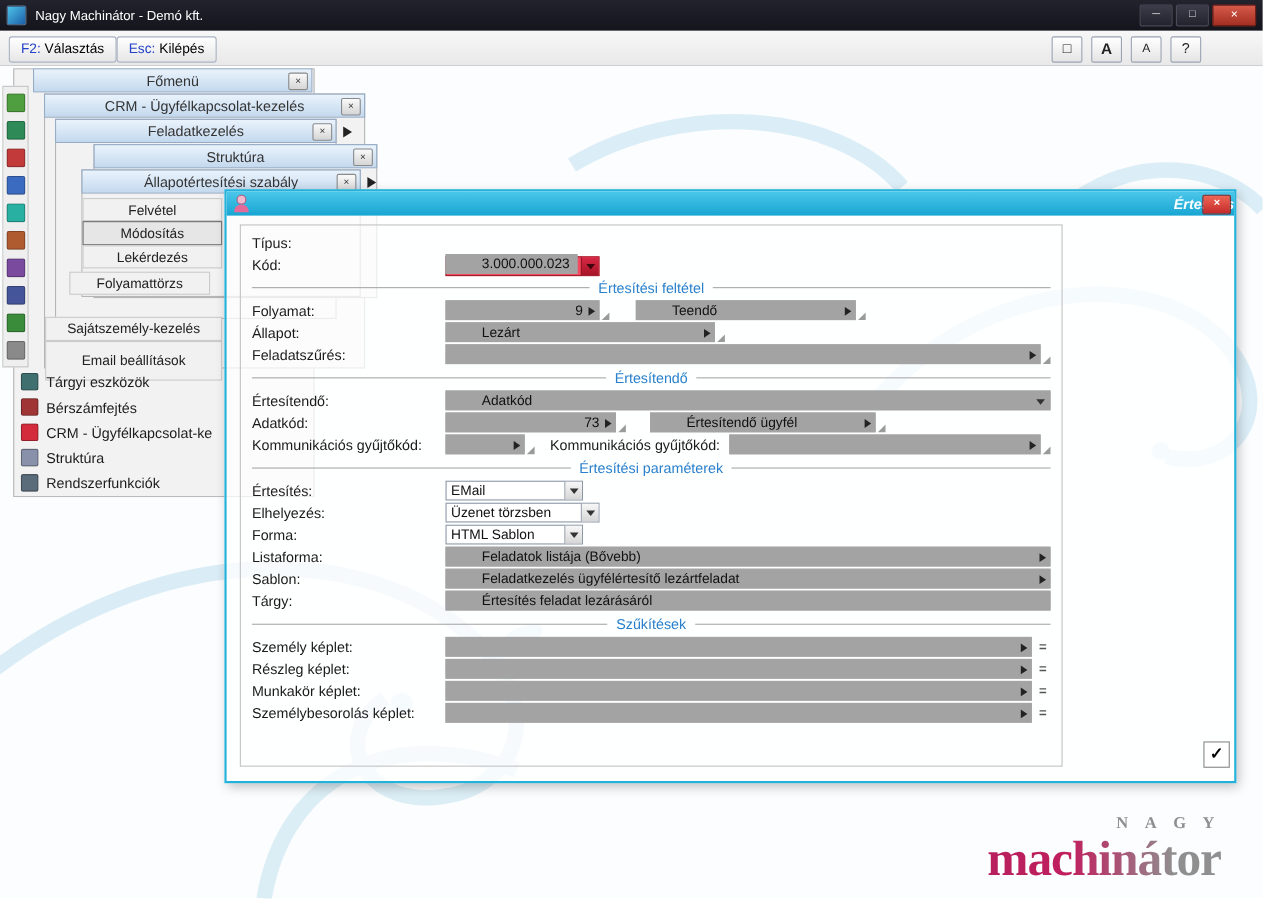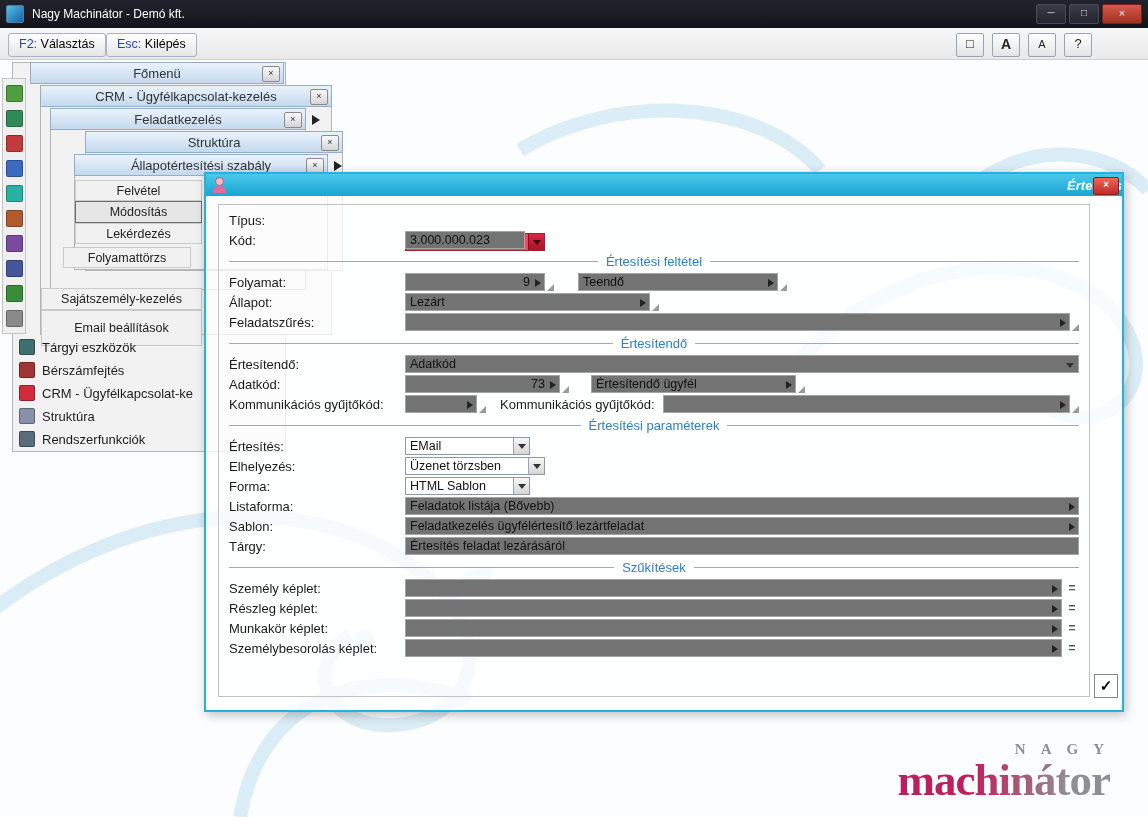--- a/index.html
+++ b/index.html
@@ -56,27 +56,27 @@
   
   .dialog{position:absolute;left:204px;top:112px;width:920px;height:540px;border:2px solid #24b2da;
     background:rgba(255,255,255,0.74);box-sizing:border-box;box-shadow:2px 3px 10px rgba(0,0,0,.25);}
   .dtitle{height:22px;background:linear-gradient(#4cc7ea,#17a5d2);position:relative;
     display:flex;align-items:center;justify-content:flex-end;color:#fff;font-size:13px;font-weight:bold;font-style:italic;}
   .person{position:absolute;left:5px;top:3px;width:16px;height:16px;}
   .person .head{width:7px;height:7px;border-radius:50%;background:#f2b9cf;border:1px solid #b06080;margin:0 auto;}
   .person .bodyp{width:13px;height:7px;border-radius:6px 6px 0 0;background:#e46a9a;margin:0 auto;}
   .dclose{position:absolute;right:3px;top:3px;width:24px;height:16px;border:1px solid #8a1f1f;border-radius:2px;
     background:linear-gradient(#ee6655,#c42a2a);color:#fff;font-size:10px;line-height:14px;text-align:center;font-weight:bold;}
-  .dcontent{position:absolute;left:12px;top:30px;width:872px;height:493px;border:1px solid #c2c2c2;
+  .dcontent{position:absolute;left:12px;top:30px;width:748px;height:493px;border:1px solid #c2c2c2;
     box-sizing:border-box;padding-top:4px;}
   .row{display:flex;align-items:center;height:18px;margin:2px 10px;}
   .rlabel{width:176px;font-size:13px;color:#1a1a1a;flex:none;}
   .ilabel{font-size:13px;color:#1a1a1a;flex:none;margin:0 8px 0 14px;}
-  .field{position:relative;height:18px;border:1px solid #a4a4a4;background:#737373;box-sizing:border-box;
-    display:flex;align-items:center;font-size:12.5px;color:#111;}
+  .field{position:relative;height:18px;border:1px solid #a4a4a4;background:#a3a3a3;box-sizing:border-box;
+    display:flex;align-items:center;font-size:12.5px;color:#111;padding-left:28px;}
   .field .val{padding:0 4px;white-space:nowrap;overflow:hidden;}
   .field.grow{flex:1;}
   .field.num .val{width:100%;text-align:right;padding-right:14px;}
   .tri-r{position:absolute;right:3px;top:5px;width:0;height:0;
     border-top:4px solid transparent;border-bottom:4px solid transparent;border-left:6px solid #222;}
   .caret{position:absolute;right:4px;top:7px;width:0;height:0;
     border-left:4px solid transparent;border-right:4px solid transparent;border-top:5px solid #333;}
   .grip{width:0;height:0;border-left:7px solid transparent;border-bottom:7px solid #9a9a9a;
     align-self:flex-end;margin:0 0 0 2px;flex:none;}
   .combo{position:relative;height:18px;border:1px solid #8c98a8;background:#fff;box-sizing:border-box;

